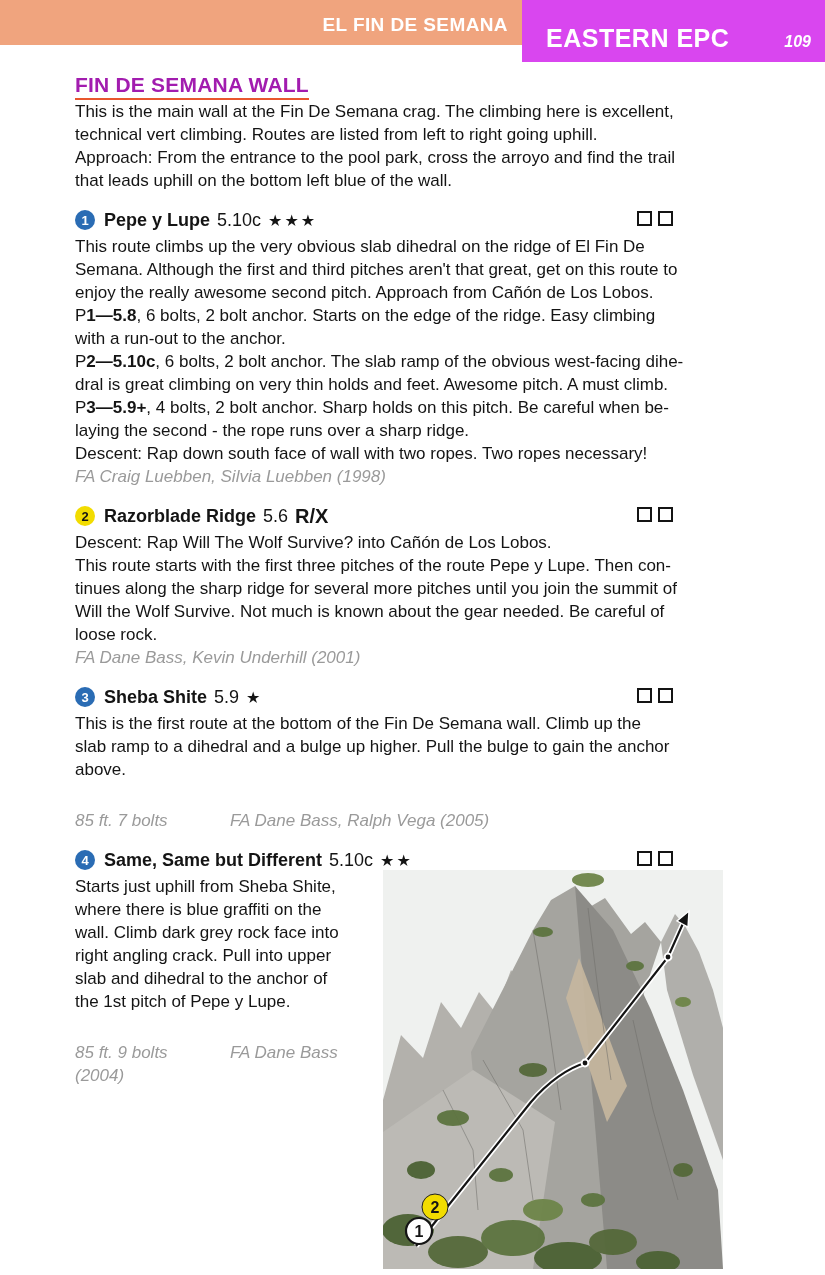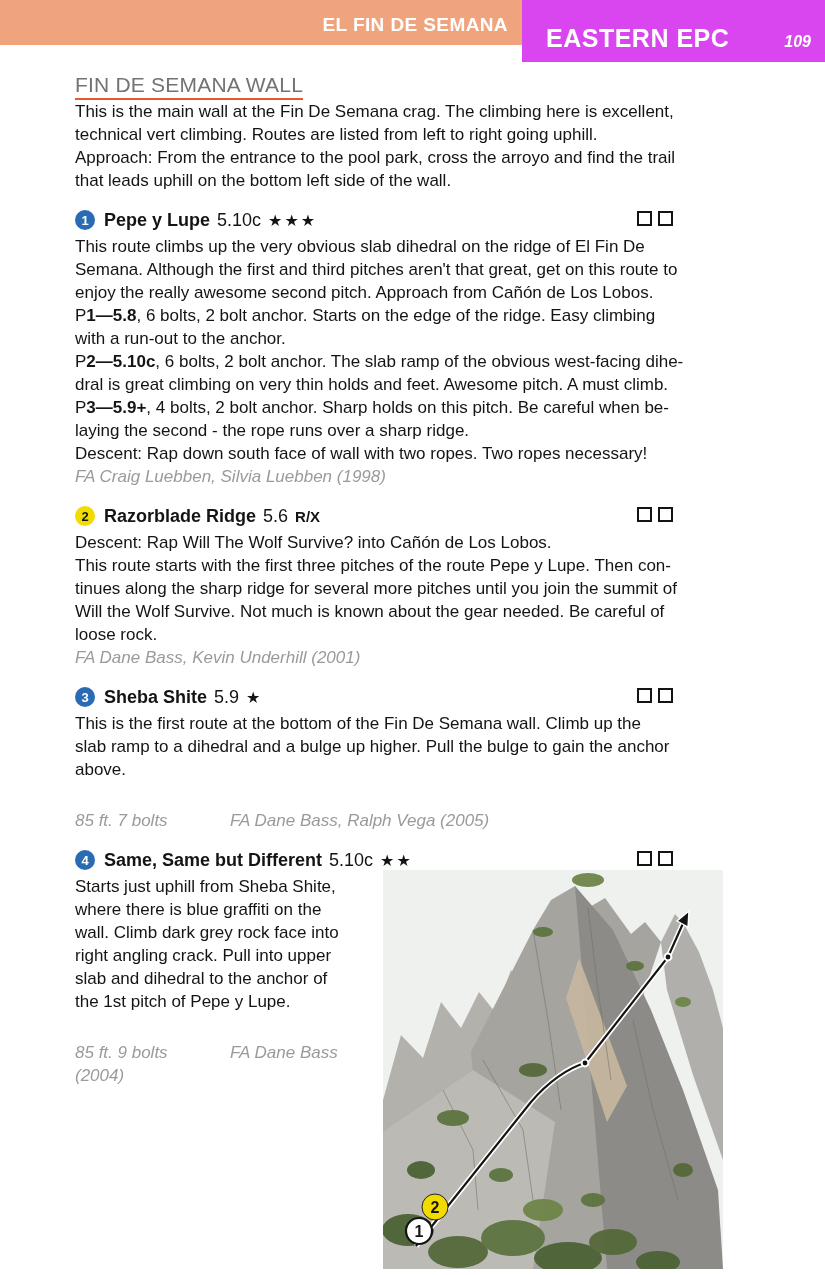--- a/index.html
+++ b/index.html
@@ -13,34 +13,34 @@
   .header { position:absolute; top:0; left:0; width:825px; height:45px; background:#f0a47e; }
   .crag-label { position:absolute; left:0; bottom:9px; width:508px; text-align:right;
     color:#fff; font-weight:bold; font-size:19px; letter-spacing:.4px; }
   .header-orange { position:absolute; left:522px; top:0; right:0; height:62px; background:#d946ef;
     display:flex; align-items:baseline; justify-content:flex-start; padding:0 14px 9px 24px; }
   .header-orange-inner { display:flex; align-items:baseline; width:100%; margin-top:auto; }
   .section-label { color:#fff; font-weight:bold; font-size:25px; letter-spacing:.5px; }
   .page-number { color:#fff; font-weight:bold; font-size:16px; margin-left:auto;font-style:italic; }
   
   .content { position:absolute; top:62px; left:75px; width:678px; }
-  .wall-title { display:inline-block; margin-top:11px; font-size:21px; font-weight:normal;
-    color:#737373; border-bottom:2px solid #e8562e; padding-bottom:1px; letter-spacing:.2px; }
+  .wall-title { display:inline-block; margin-top:11px; font-size:21px; font-weight:bold;
+    color:#a21caf; border-bottom:2px solid #e8562e; padding-bottom:1px; letter-spacing:.2px; }
   p.body { font-size:17px; line-height:23px; margin:0; white-space:pre-line; }
   .intro-para { margin-top:12px; }
   .approach-para { margin-top:20px; }
   .route { margin-top:15px; }
   .route-heading { position:relative; display:flex; align-items:center; gap:9px; height:26px; margin-bottom:2px; }
   .badge { width:20px; height:20px; border-radius:50%; display:inline-flex; align-items:center;
     justify-content:center; font-size:13px; font-weight:bold; flex:0 0 20px; padding-top:1px; }
   .badge.blue { background:#2a6cb4; color:#fff; }
   .badge.yellow { background:#f2dc00; color:#141414; }
   .route-name { font-size:18px; font-weight:bold; white-space:nowrap; }
   .route-grade { font-size:18px; margin-left:-2px; }
-  .route-danger { font-size:15px; font-weight:bold; margin-left:-2px; }
+  .route-danger { font-size:20px; font-weight:bold; margin-left:-2px; }
   .route-stars { font-size:16px; letter-spacing:2px; margin-left:-2px; padding-top:1px; }
   .checkboxes { position:absolute; left:562px; top:4px; display:flex; gap:6px; }
   .checkbox { width:15px; height:15px; border:2px solid #141414; background:#fff; }
   .fa-line { color:#9a9a9a; font-style:italic; font-size:17px; line-height:23px; margin:0; white-space:pre-line; }
   .stats-row { display:flex; color:#9a9a9a; font-style:italic; font-size:17px; line-height:23px;margin-top:28px; }
   .stats-label { width:155px; flex:0 0 155px; }
   .route4-narrow { width:306px; }
   
   .photo { position:absolute; left:383px; top:870px; width:340px; height:399px; }
   .photo svg { display:block; }
@@ -59,21 +59,21 @@
 </div>
 
 <div class="content">
 
   <div><span class="wall-title">FIN DE SEMANA WALL</span></div>
 
   <p class="body intro-para">This is the main wall at the Fin De Semana crag. The climbing here is excellent,
 technical vert climbing. Routes are listed from left to right going uphill.</p>
 
   <p class="body approach-para">Approach: From the entrance to the pool park, cross the arroyo and find the trail
-that leads uphill on the bottom left side of the wall.</p>
+that leads uphill on the bottom left blue of the wall.</p>
 
   <div class="route">
     <div class="route-heading">
       <span class="badge blue">1</span>
       <span class="route-name">Pepe y Lupe</span>
       <span class="route-grade">5.10c</span>
       <span class="route-stars">★★★</span>
       <span class="checkboxes">
           <span class="checkbox"></span>
           <span class="checkbox"></span>

